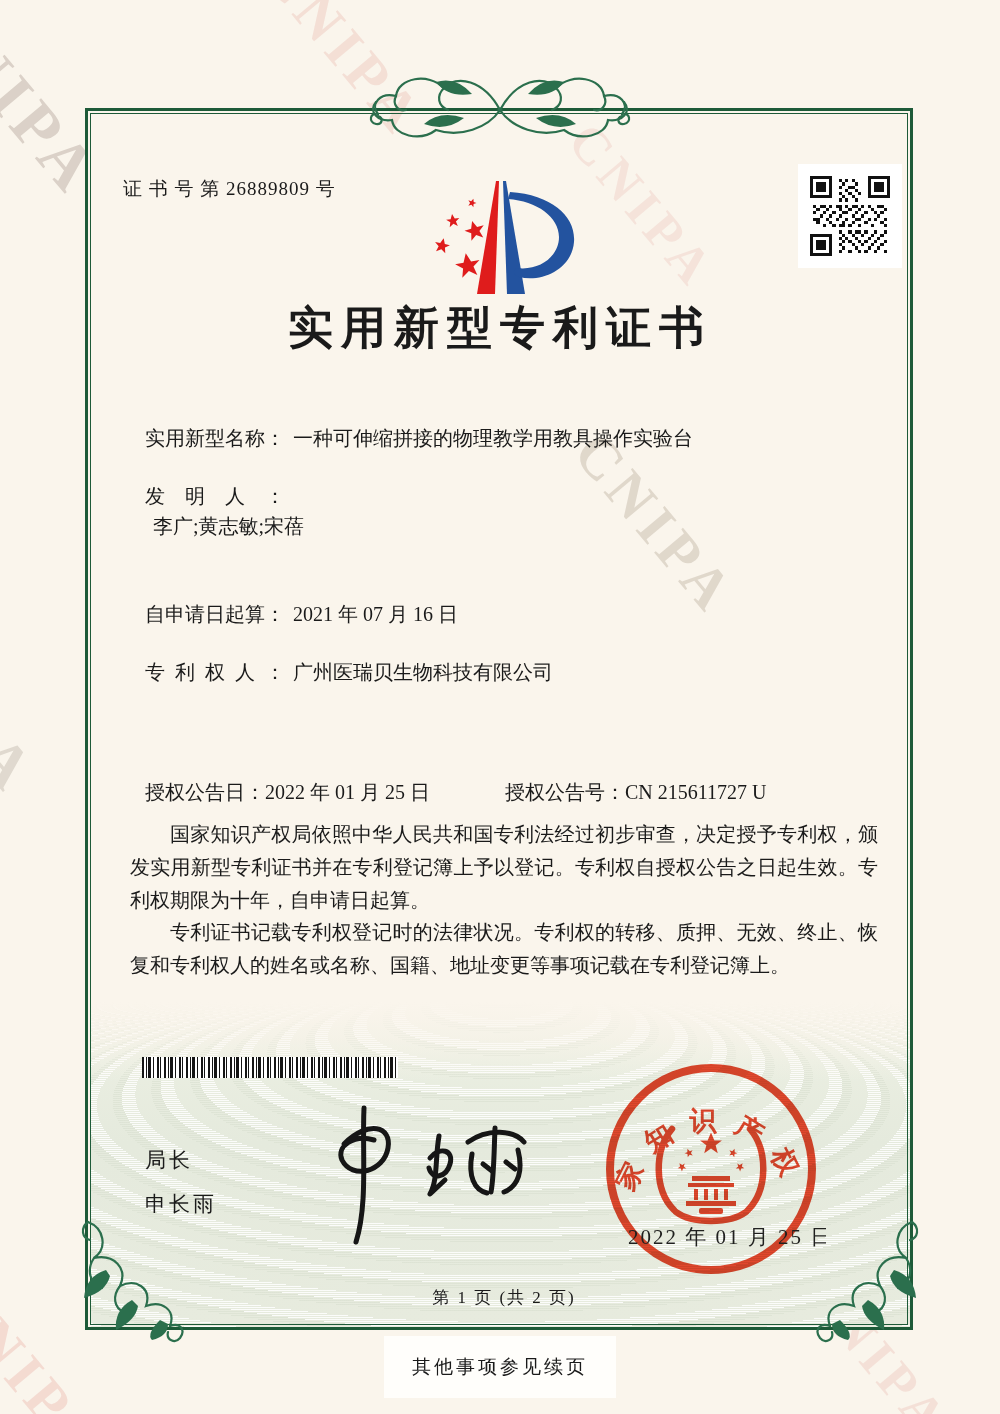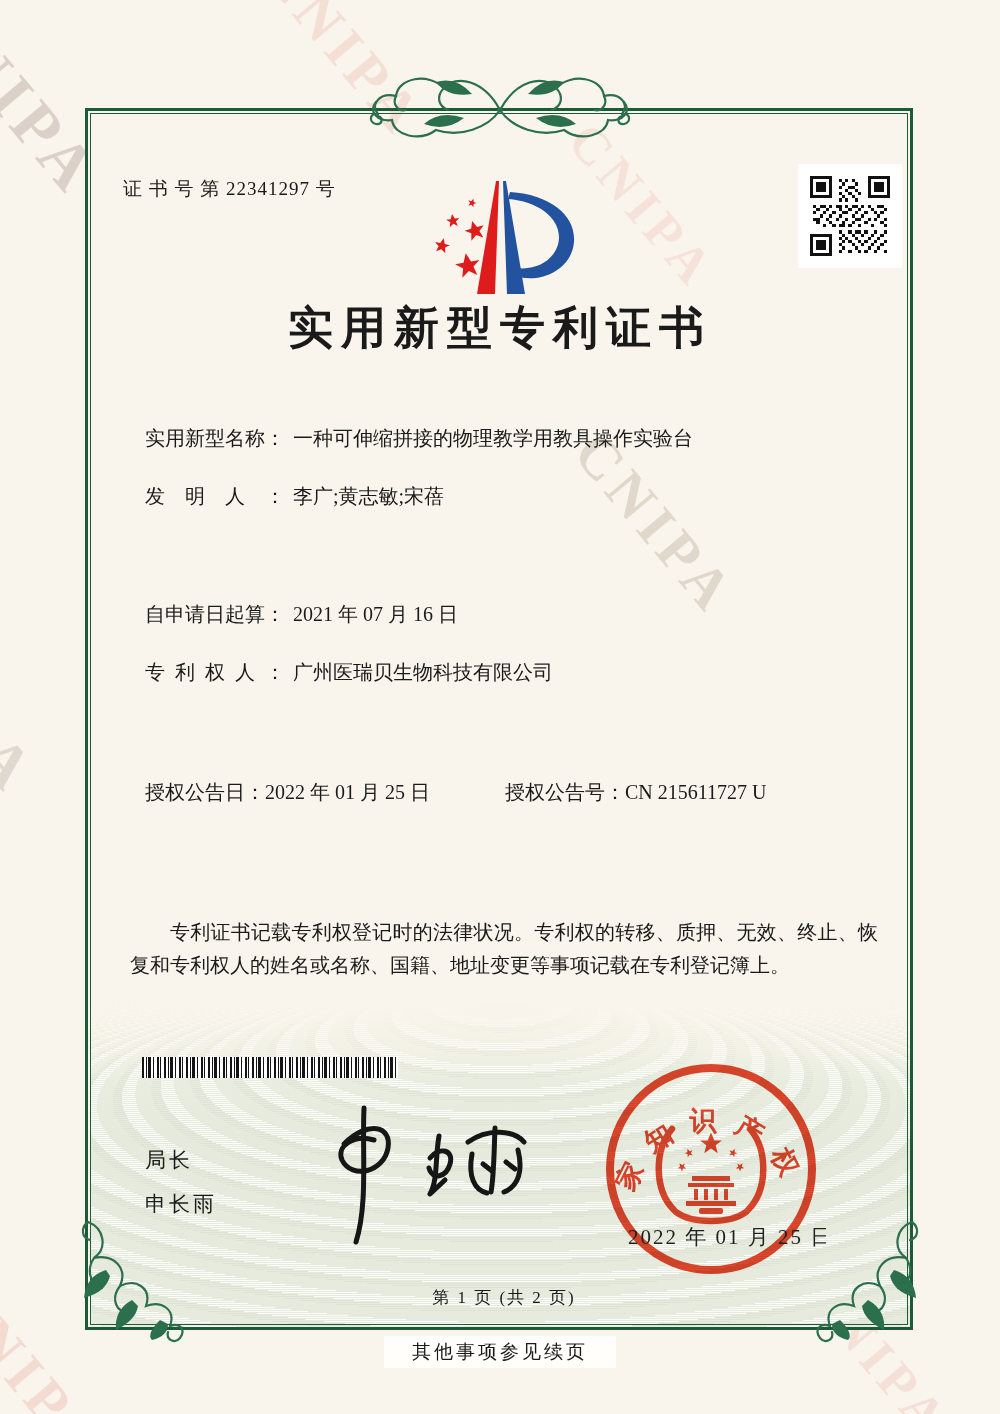--- a/index.html
+++ b/index.html
@@ -59,21 +59,21 @@
     position:absolute;left:0;right:0;top:298px;
     text-align:center;font-size:45px;font-weight:700;letter-spacing:8px;
   }
   
   .frow{position:absolute;left:145px;font-size:20px;line-height:30px;display:flex;}
   .frow .lab{
     width:140px;flex:none;display:inline-block;
     text-align:justify;text-align-last:justify;
   }
   .frow .val{margin-left:8px;white-space:pre-wrap;}
-  .r1{top:423px;align-items:center;} .r2{top:481px;} .r3{top:539px;} .r4{top:599px;}
+  .r1{top:423px;align-items:center;} .r2{top:481px;flex-direction:column;} .r3{top:539px;} .r4{top:599px;}
   .r5{top:657px;} .r6{top:717px;} 
   .r6 .val{width:578px;}
   .grant{position:absolute;top:779px;left:0;width:100%;font-size:20px;}
   .grant .gleft{position:absolute;left:145px;white-space:nowrap;}
   .grant .gright{position:absolute;left:505px;white-space:nowrap;}
   
   .para{
     position:absolute;left:130px;width:748px;
     font-size:20px;line-height:33px;
     text-indent:2em;text-align:justify;
@@ -91,21 +91,21 @@
       #141414 15px 17px, transparent 17px 18px,
       #141414 18px 19px, transparent 19px 22px);
   }
   .director-title{position:absolute;left:145px;top:1146px;font-size:21px;letter-spacing:3px;}
   .director-name{position:absolute;left:145px;top:1190px;font-size:21px;letter-spacing:3px;}
   .signature{position:absolute;left:282px;top:1092px;}
   .seal{position:absolute;left:596px;top:1052px;mix-blend-mode:multiply;opacity:.93;}
   .page-info{position:absolute;left:8px;right:0;top:1286px;text-align:center;font-size:17px;letter-spacing:2px;}
   .footer-note{
     position:absolute;left:50%;top:1336px;transform:translateX(-50%);
-    background:#fffefb;padding:3px 28px;font-size:19px;letter-spacing:3px;
+    background:#fffefb;padding:18px 28px;font-size:19px;letter-spacing:3px;
   }
   
   .orn{position:absolute;pointer-events:none;}
   .orn-top{left:352px;top:58px;}
   .orn-bl{left:76px;top:1218px;}
   .orn-br{left:804px;top:1218px;transform:scaleX(-1);}
   .orn .s{fill:none;stroke:#2b6f4d;stroke-width:2.2;stroke-linecap:round;}
   .orn .f{fill:#2b6f4d;stroke:none;}
   .sig-stroke{fill:none;stroke:#161616;stroke-width:5;stroke-linecap:round;stroke-linejoin:round;}
 </style>
@@ -160,21 +160,21 @@
       <path class="s" d="M18,40 C10,52 14,66 26,70"></path>
       <path class="s" d="M44,68 C36,78 38,90 48,94"></path>
       <path class="f" d="M30,52 Q10,58 8,80 Q30,74 34,58 Z"></path>
       <path class="f" d="M56,82 Q38,92 40,112 Q60,102 62,88 Z"></path>
       <path class="f" d="M84,102 Q70,116 76,122 Q92,118 92,106 Z"></path>
       <path class="s" d="M94,108 c10,-4 16,4 10,12 c-5,6 -14,2 -12,-6"></path>
       <path class="s" d="M12,4 c-8,6 -6,16 2,18"></path>
     </g>
   </svg>
 
-  <div class="cert-no">证 书 号 第 22341297 号</div>
+  <div class="cert-no">证 书 号 第 26889809 号</div>
 
   <div class="qr-box">
     <svg width="80" height="80" viewBox="0 0 25 25" shape-rendering="crispEdges">
       <rect width="25" height="25" fill="#fff"></rect>
       <g fill="#111">
         <path d="M0 0h7v7H0z M18 0h7v7h-7z M0 18h7v7H0z"></path>
       </g>
       <rect x="1" y="1" width="5" height="5" fill="#fff"></rect>
       <rect x="19" y="1" width="5" height="5" fill="#fff"></rect>
       <rect x="1" y="19" width="5" height="5" fill="#fff"></rect>
@@ -228,20 +228,21 @@
 
   <div class="grant">
     <span class="gleft">
       <span>授权公告日：</span><span>2022 年 01 月 25 日</span>
     </span>
     <span class="gright">
       <span>授权公告号：</span><span>CN 215611727 U</span>
     </span>
   </div>
 
+  <div class="para p1">国家知识产权局依照中华人民共和国专利法经过初步审查，决定授予专利权，颁发实用新型专利证书并在专利登记簿上予以登记。专利权自授权公告之日起生效。专利权期限为十年，自申请日起算。</div>
   <div class="para p2">专利证书记载专利权登记时的法律状况。专利权的转移、质押、无效、终止、恢复和专利权人的姓名或名称、国籍、地址变更等事项记载在专利登记簿上。</div>
 
   <div class="barcode"></div>
 
   <div class="director-title">局长</div>
   <div class="director-name">申长雨</div>
 
   <svg class="signature" width="255" height="165" viewBox="0 0 255 165">
     <path class="sig-stroke" d="M62,52 C86,28 110,34 106,56 C102,80 70,88 60,68 C54,54 72,42 92,48"></path>
     <path class="sig-stroke" d="M82,16 C80,60 86,112 74,150"></path>

